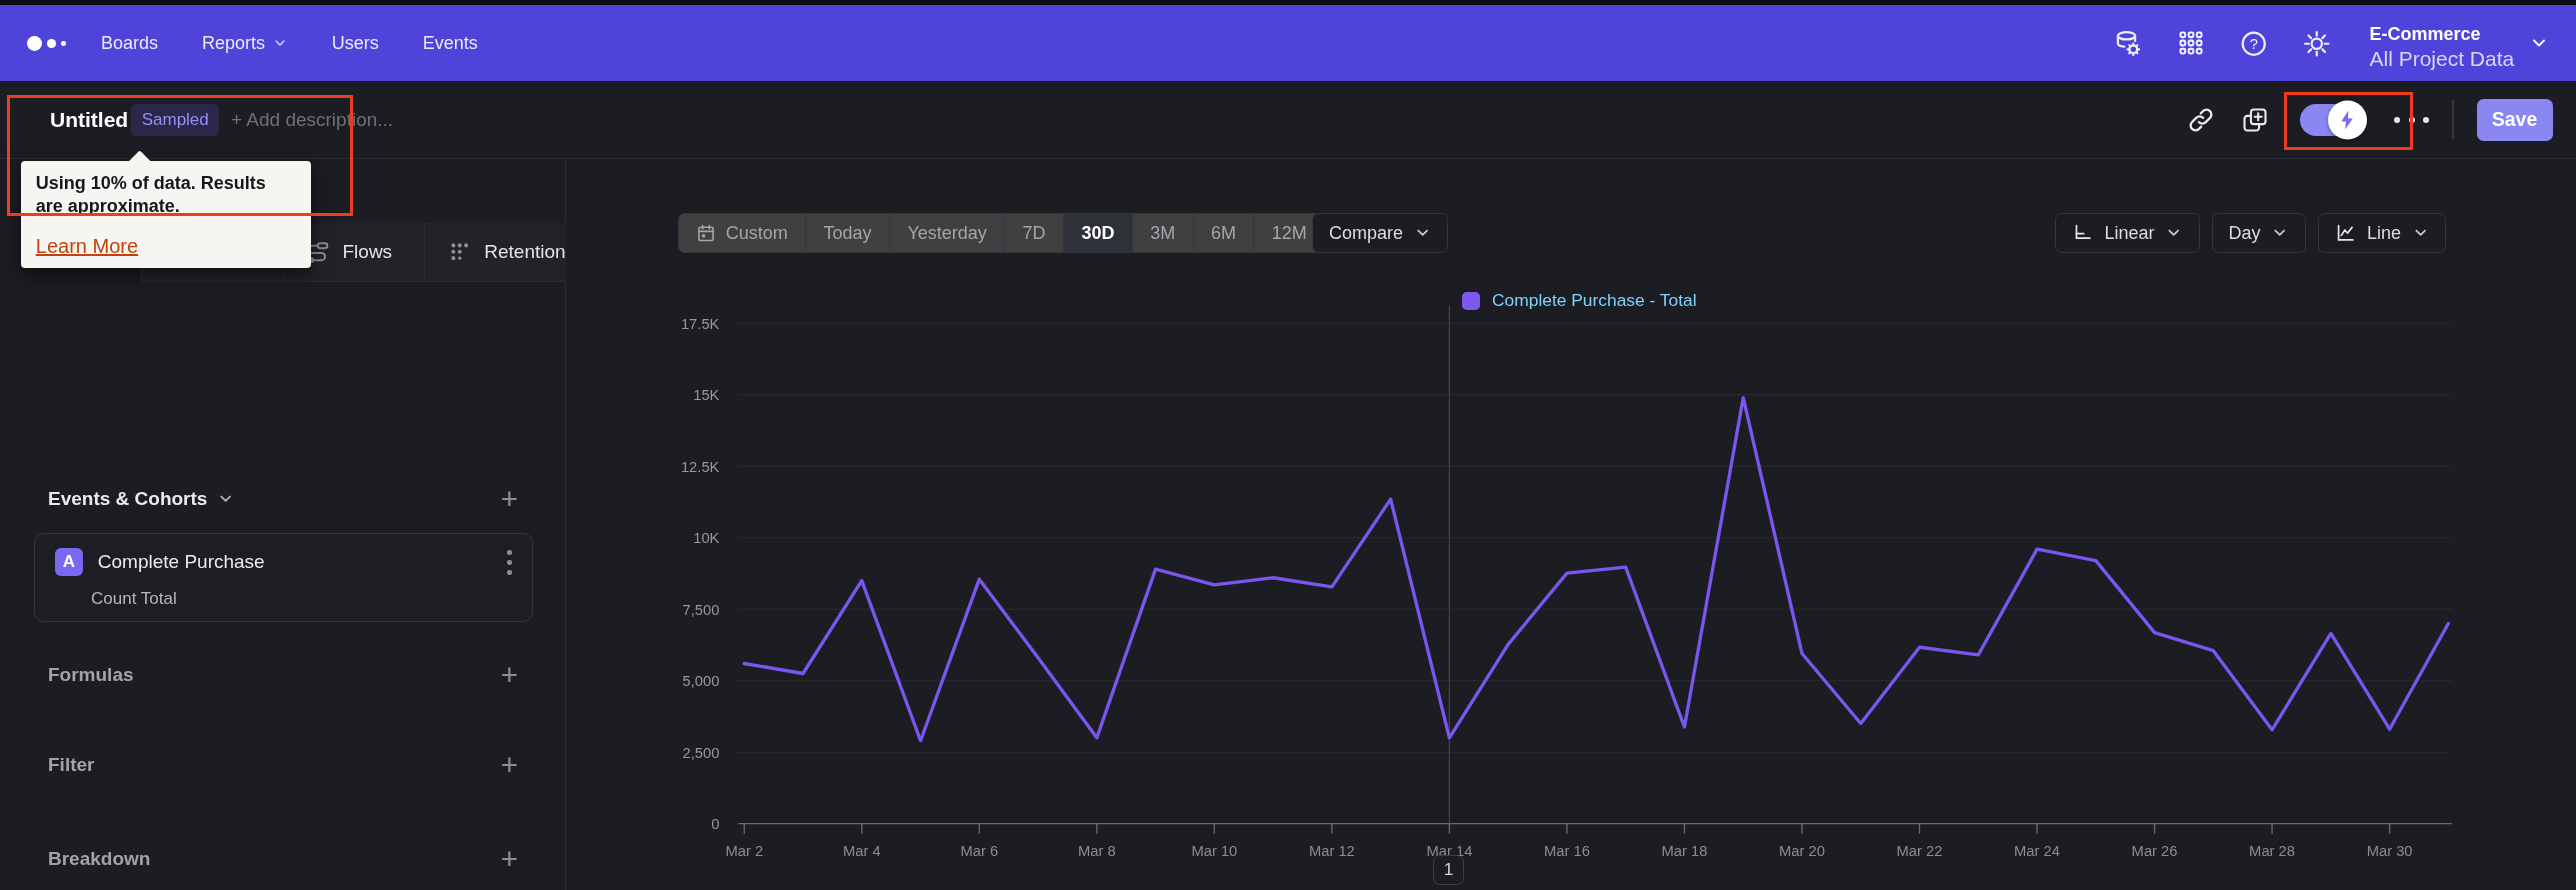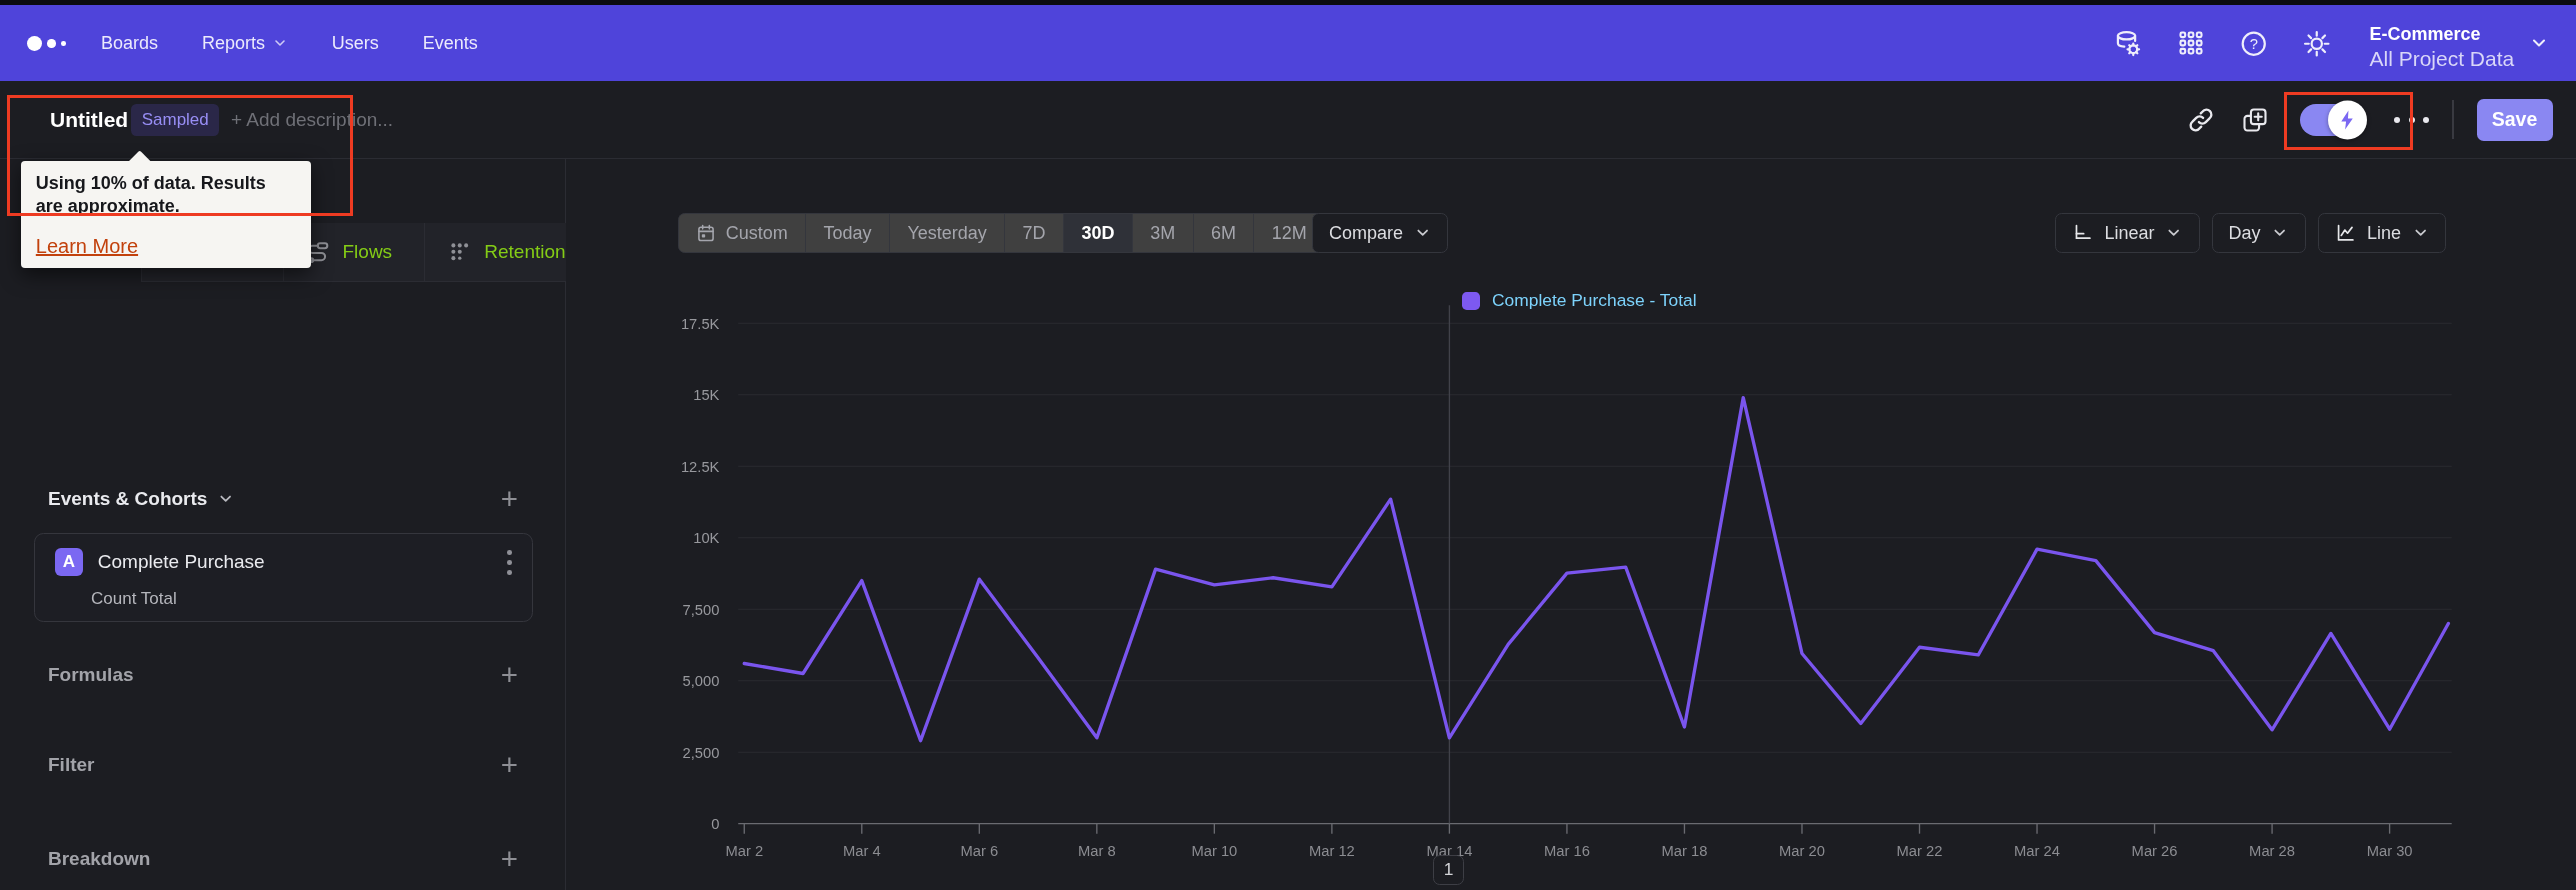--- a/index.html
+++ b/index.html
@@ -35,21 +35,21 @@
   .toggle { width:64px; height:32px; border-radius:16px; background:#8a87f2; position:relative; cursor:pointer; margin:0 6.7px; }
   .toggle .knob { position:absolute; right:-2.7px; top:50%; transform:translateY(-50%); width:39px; height:39px; border-radius:50%; background:#ffffff; display:flex; align-items:center; justify-content:center; box-shadow:0 1.3px 4px rgba(0,0,0,.35); }
   .dots3 { display:flex; gap:8.7px; cursor:pointer; }
   .dots3 i { width:6px; height:6px; border-radius:50%; background:#e9e9ee; }
   .vdiv { width:1.3px; height:39px; background:#393a41; }
   .save-btn { width:76px; height:42px; background:#8a87f2; color:#ffffff; font-size:19.5px; font-weight:700; border:none; border-radius:6.7px; cursor:pointer; font-family:inherit; }
 
   
   .sidebar { position:absolute; left:0; top:159px; width:566px; height:731px; background:#1c1d22; border-right:1.3px solid #2b2c33; }
   .tabs { position:absolute; left:0; top:64px; width:566px; height:59px; display:flex; }
-  .tab { flex:1; display:flex; align-items:center; justify-content:flex-start; gap:12px; padding-left:21.5px; font-size:19px; color:#84cc16; background:#222329; border-bottom:1.3px solid #2b2c33; border-left:1.3px solid #2b2c33; cursor:pointer; }
+  .tab { flex:1; display:flex; align-items:center; justify-content:flex-start; gap:12px; padding-left:21.5px; font-size:19px; color:#e5e5e5; background:#222329; border-bottom:1.3px solid #2b2c33; border-left:1.3px solid #2b2c33; cursor:pointer; }
   .tab:first-child { border-left:none; }
   .tab.active { background:#1c1d22; color:#ffffff; border-bottom:1.3px solid transparent; }
   .ec-head { position:absolute; left:48px; right:47px; top:326px; height:27px; display:flex; align-items:center; }
   .ec-title { color:#e9eaee; font-size:19px; font-weight:700; display:flex; align-items:center; gap:9.4px; cursor:pointer; }
   .plus-btn { margin-left:auto; color:#8e8f95; font-size:29.5px; font-weight:400; line-height:24px; cursor:pointer; }
   .event-card { position:absolute; left:34px; top:374px; width:499px; height:89px; border:1.3px solid #35363d; border-radius:9.4px; background:#1d1e24; cursor:pointer; }
   .ev-row { position:absolute; left:20px; top:12px; right:16px; display:flex; align-items:center; gap:14.8px; }
   .ev-badge { width:28px; height:28px; border-radius:6px; background:#7b68f2; color:#ffffff; font-size:17px; font-weight:700; display:flex; align-items:center; justify-content:center; }
   .ev-name { color:#eaebef; font-size:19px; }
   .kebab { margin-left:auto; display:flex; flex-direction:column; gap:5.4px; cursor:pointer; padding:4px; }

